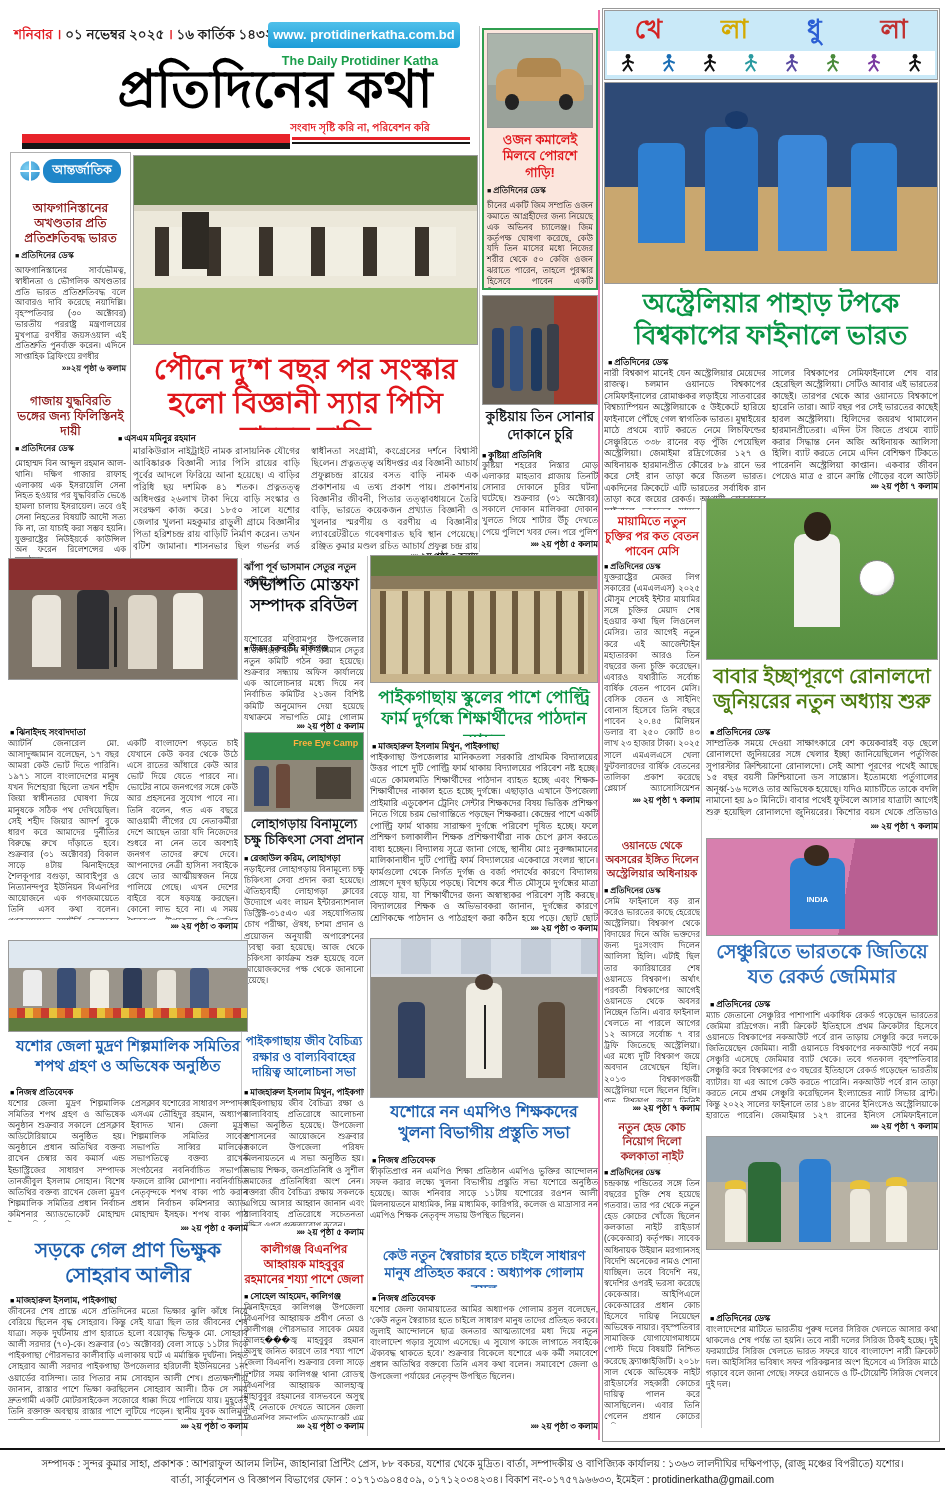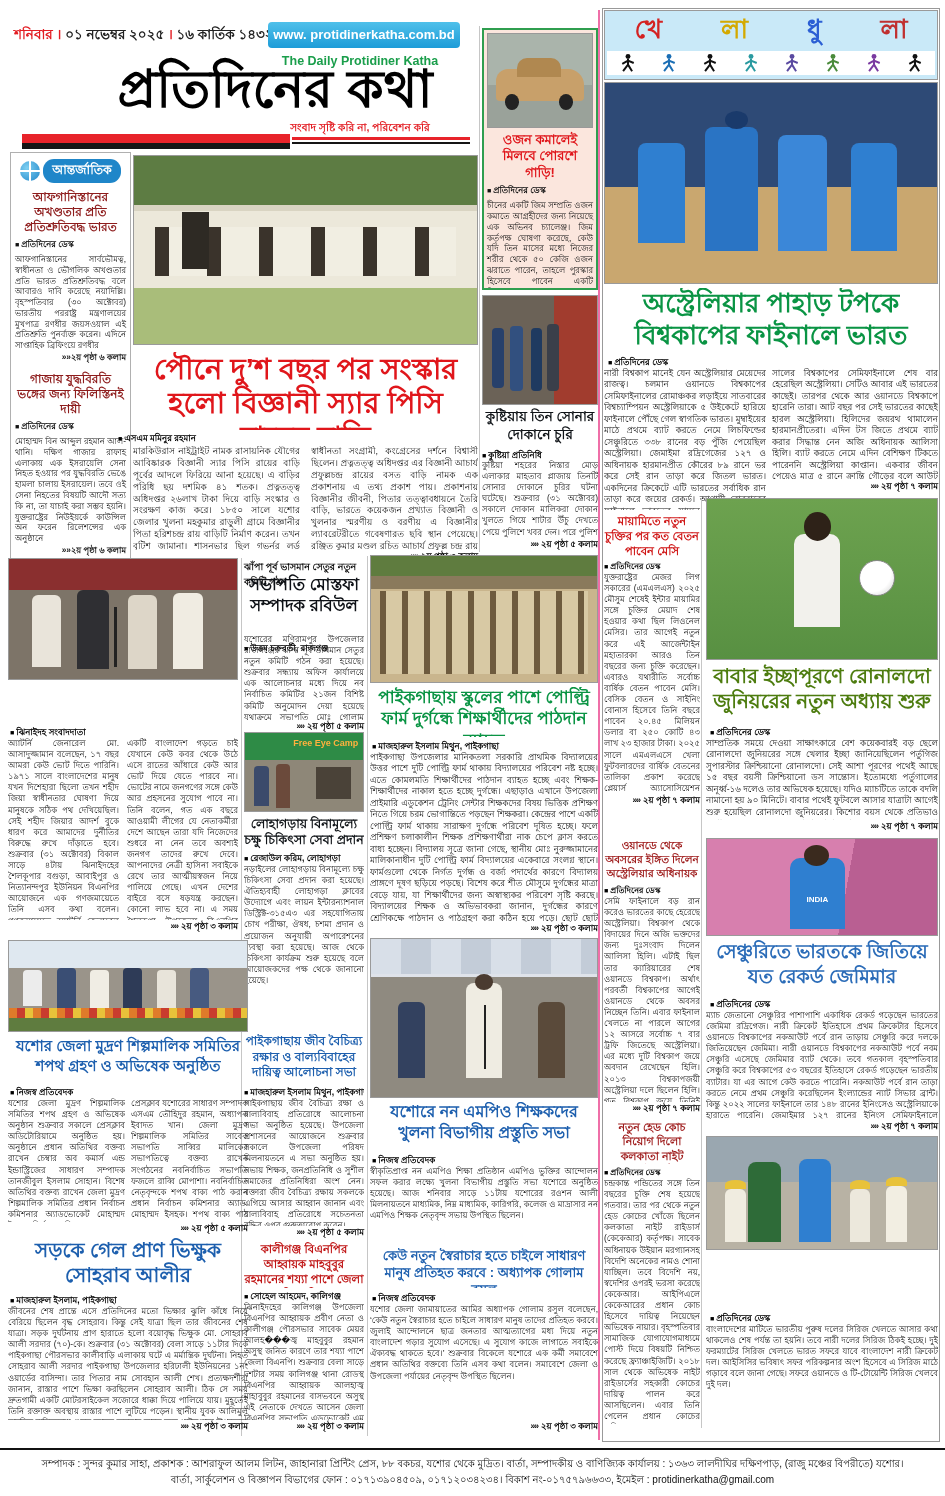--- a/index.html
+++ b/index.html
@@ -32,21 +32,21 @@
   
   #intlbox{position:absolute;left:10px;top:152px;width:121px;height:408px;border:1px solid #b0b0b0;
            box-sizing:border-box;padding:4px;overflow:hidden;}
   .badge{display:flex;align-items:center;justify-content:center;gap:3px;margin-top:2px;}
   .globe{width:20px;height:20px;border-radius:50%;flex:0 0 auto;
          background:linear-gradient(#fff,#fff) center/100% 2px no-repeat,
                     linear-gradient(90deg,#fff,#fff) center/2px 100% no-repeat,
                     radial-gradient(circle at 35% 35%,#7fd0f2,#1f86c9);}
   .badgepill{background:#1f86c9;color:#fff;font-weight:bold;font-size:12.5px;border-radius:11px;
              padding:2px 9px;}
-  .ihl{font-size:12px;font-weight:bold;color:#8e1d1d;text-align:center;line-height:1.25;margin-top:7px;}
+  .ihl{font-size:12px;font-weight:bold;color:#8e1d1d;text-align:center;line-height:1.25;margin-top:18px;}
   .ibl{font-size:8.4px;font-weight:bold;margin-top:3px;}
   .ibl::before{content:"■ ";font-size:7px;}
   .ibd{font-size:8.3px;line-height:1.3;text-align:justify;margin-top:2px;}
   .ijp{font-size:8.3px;font-weight:bold;text-align:right;}
   
   #banner{position:absolute;left:604px;top:10px;width:334px;height:70px;background:#c9e9f8;
           border:1px solid #9a9a9a;box-sizing:border-box;}
   #banner .letters{display:flex;justify-content:space-around;font-size:26px;font-weight:800;height:40px;
                    align-items:center;}
   #banner .sil{display:flex;justify-content:space-around;align-items:center;background:#fff;height:24px;

